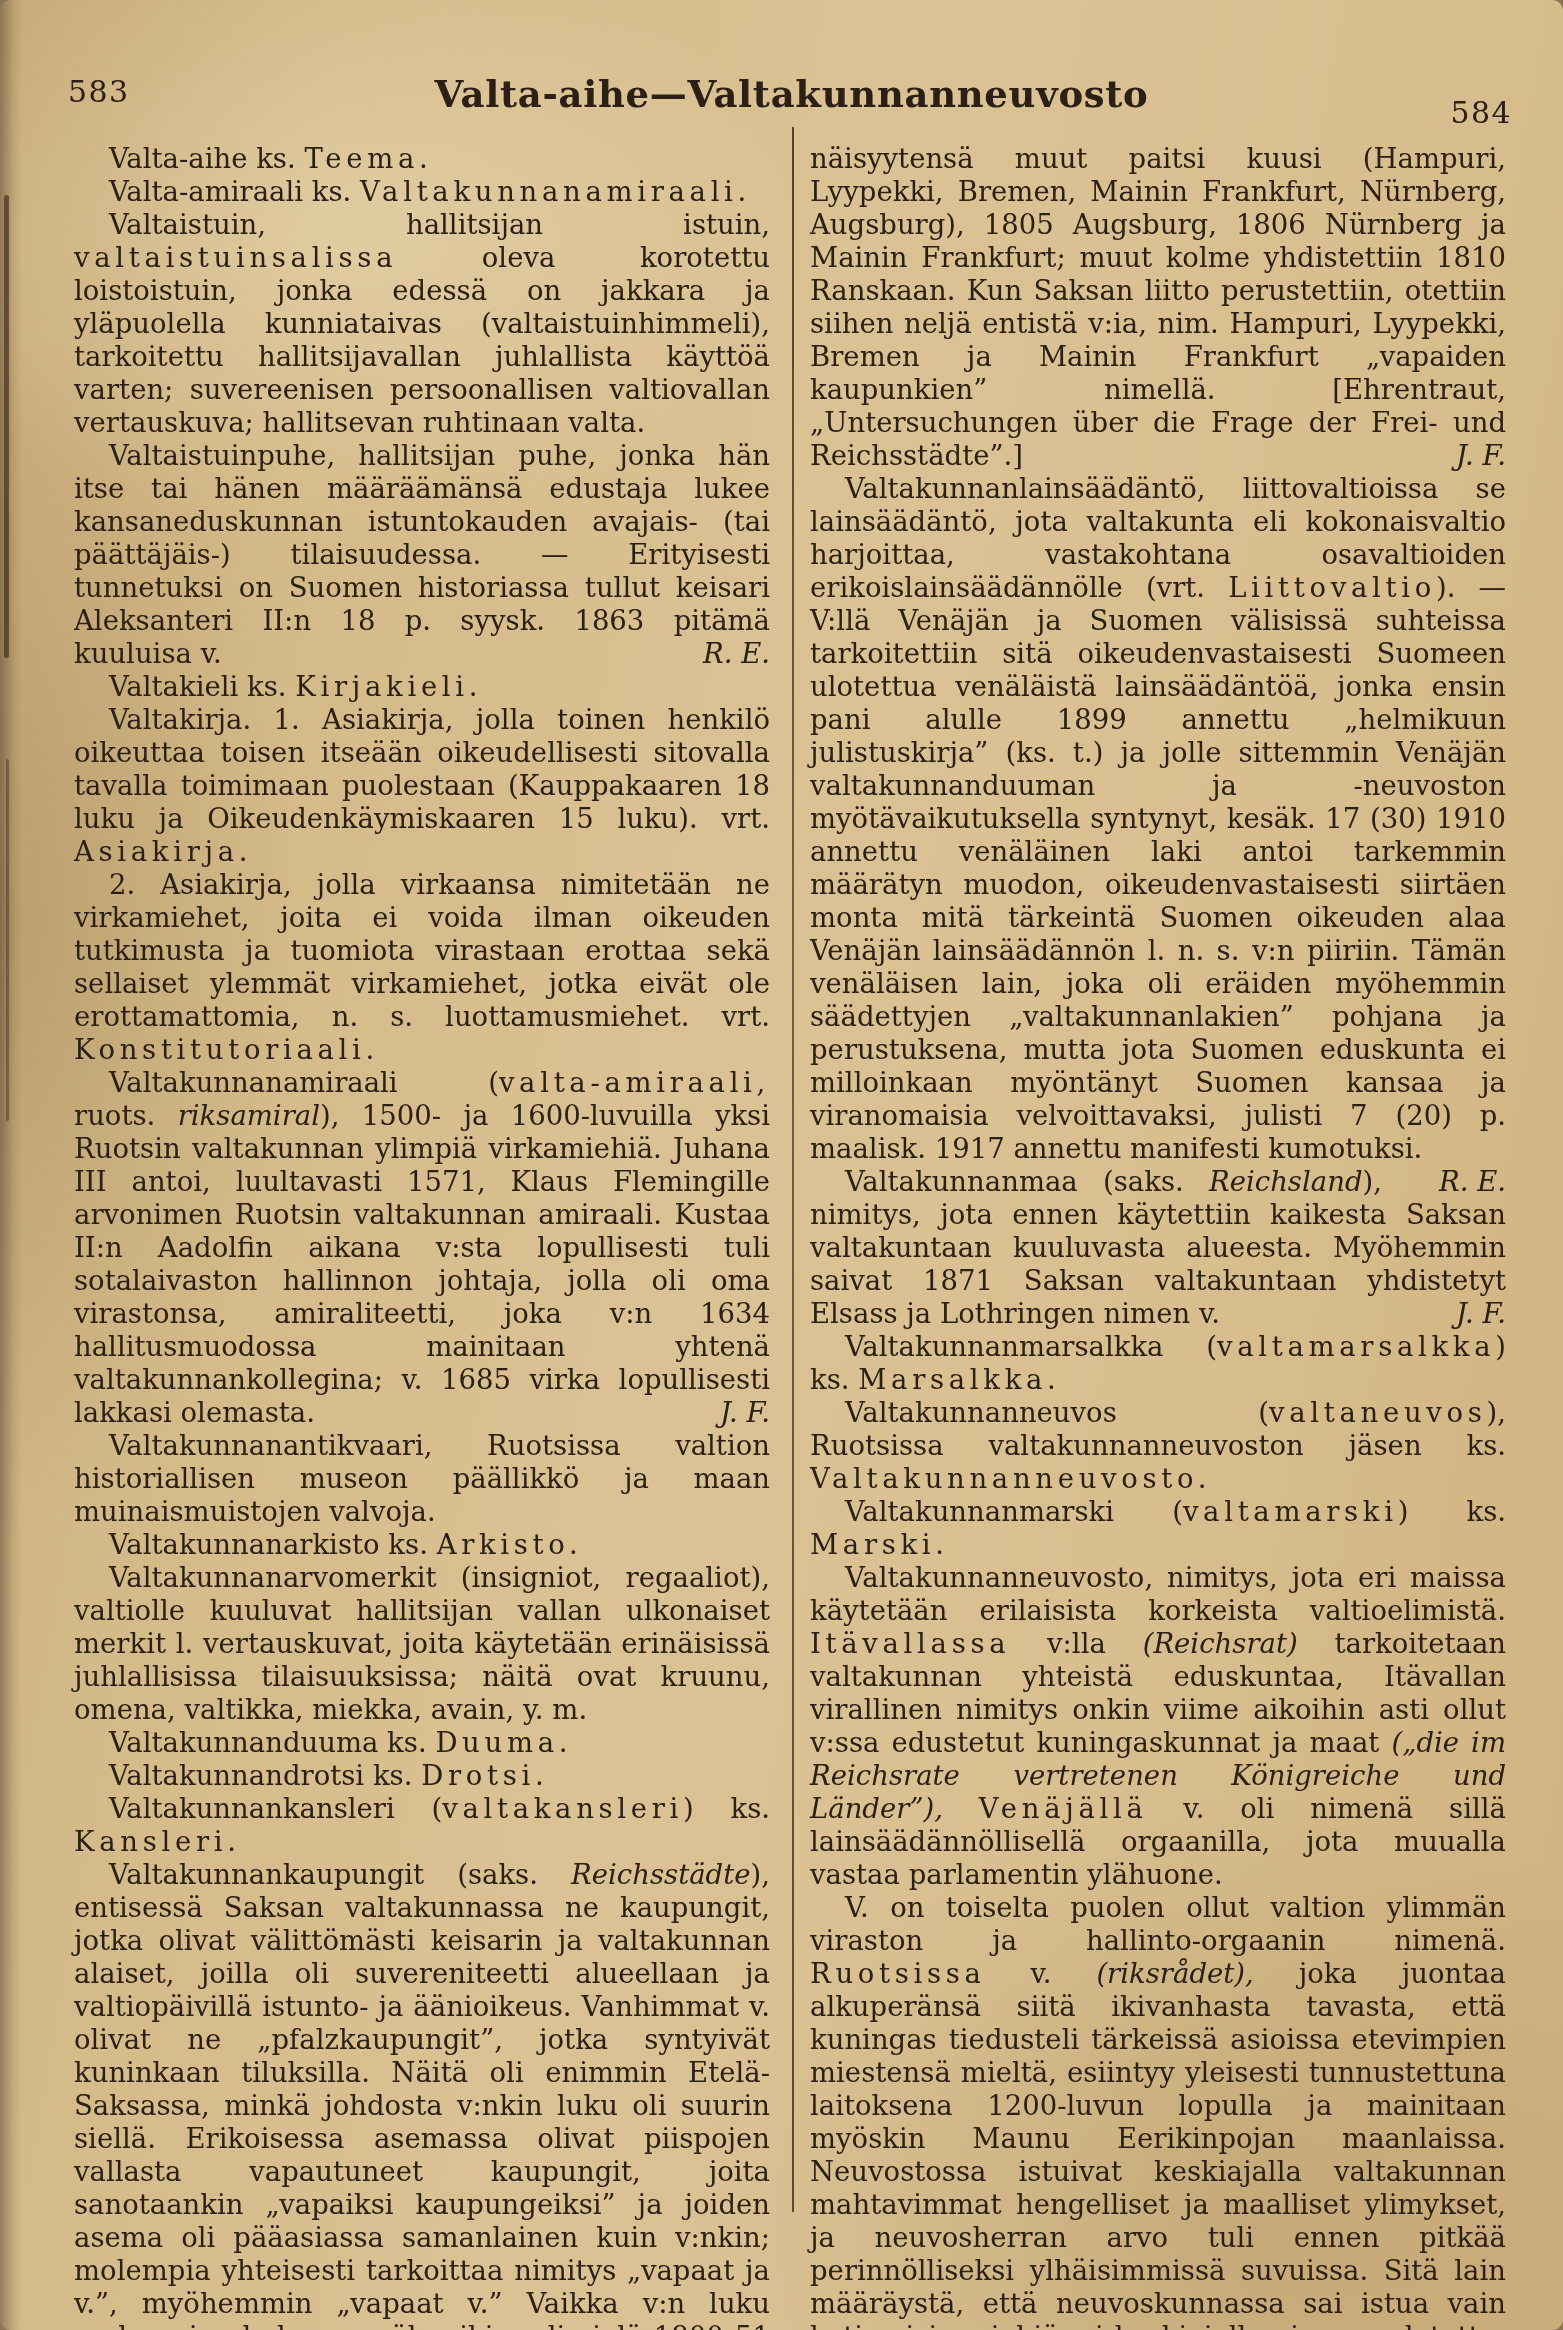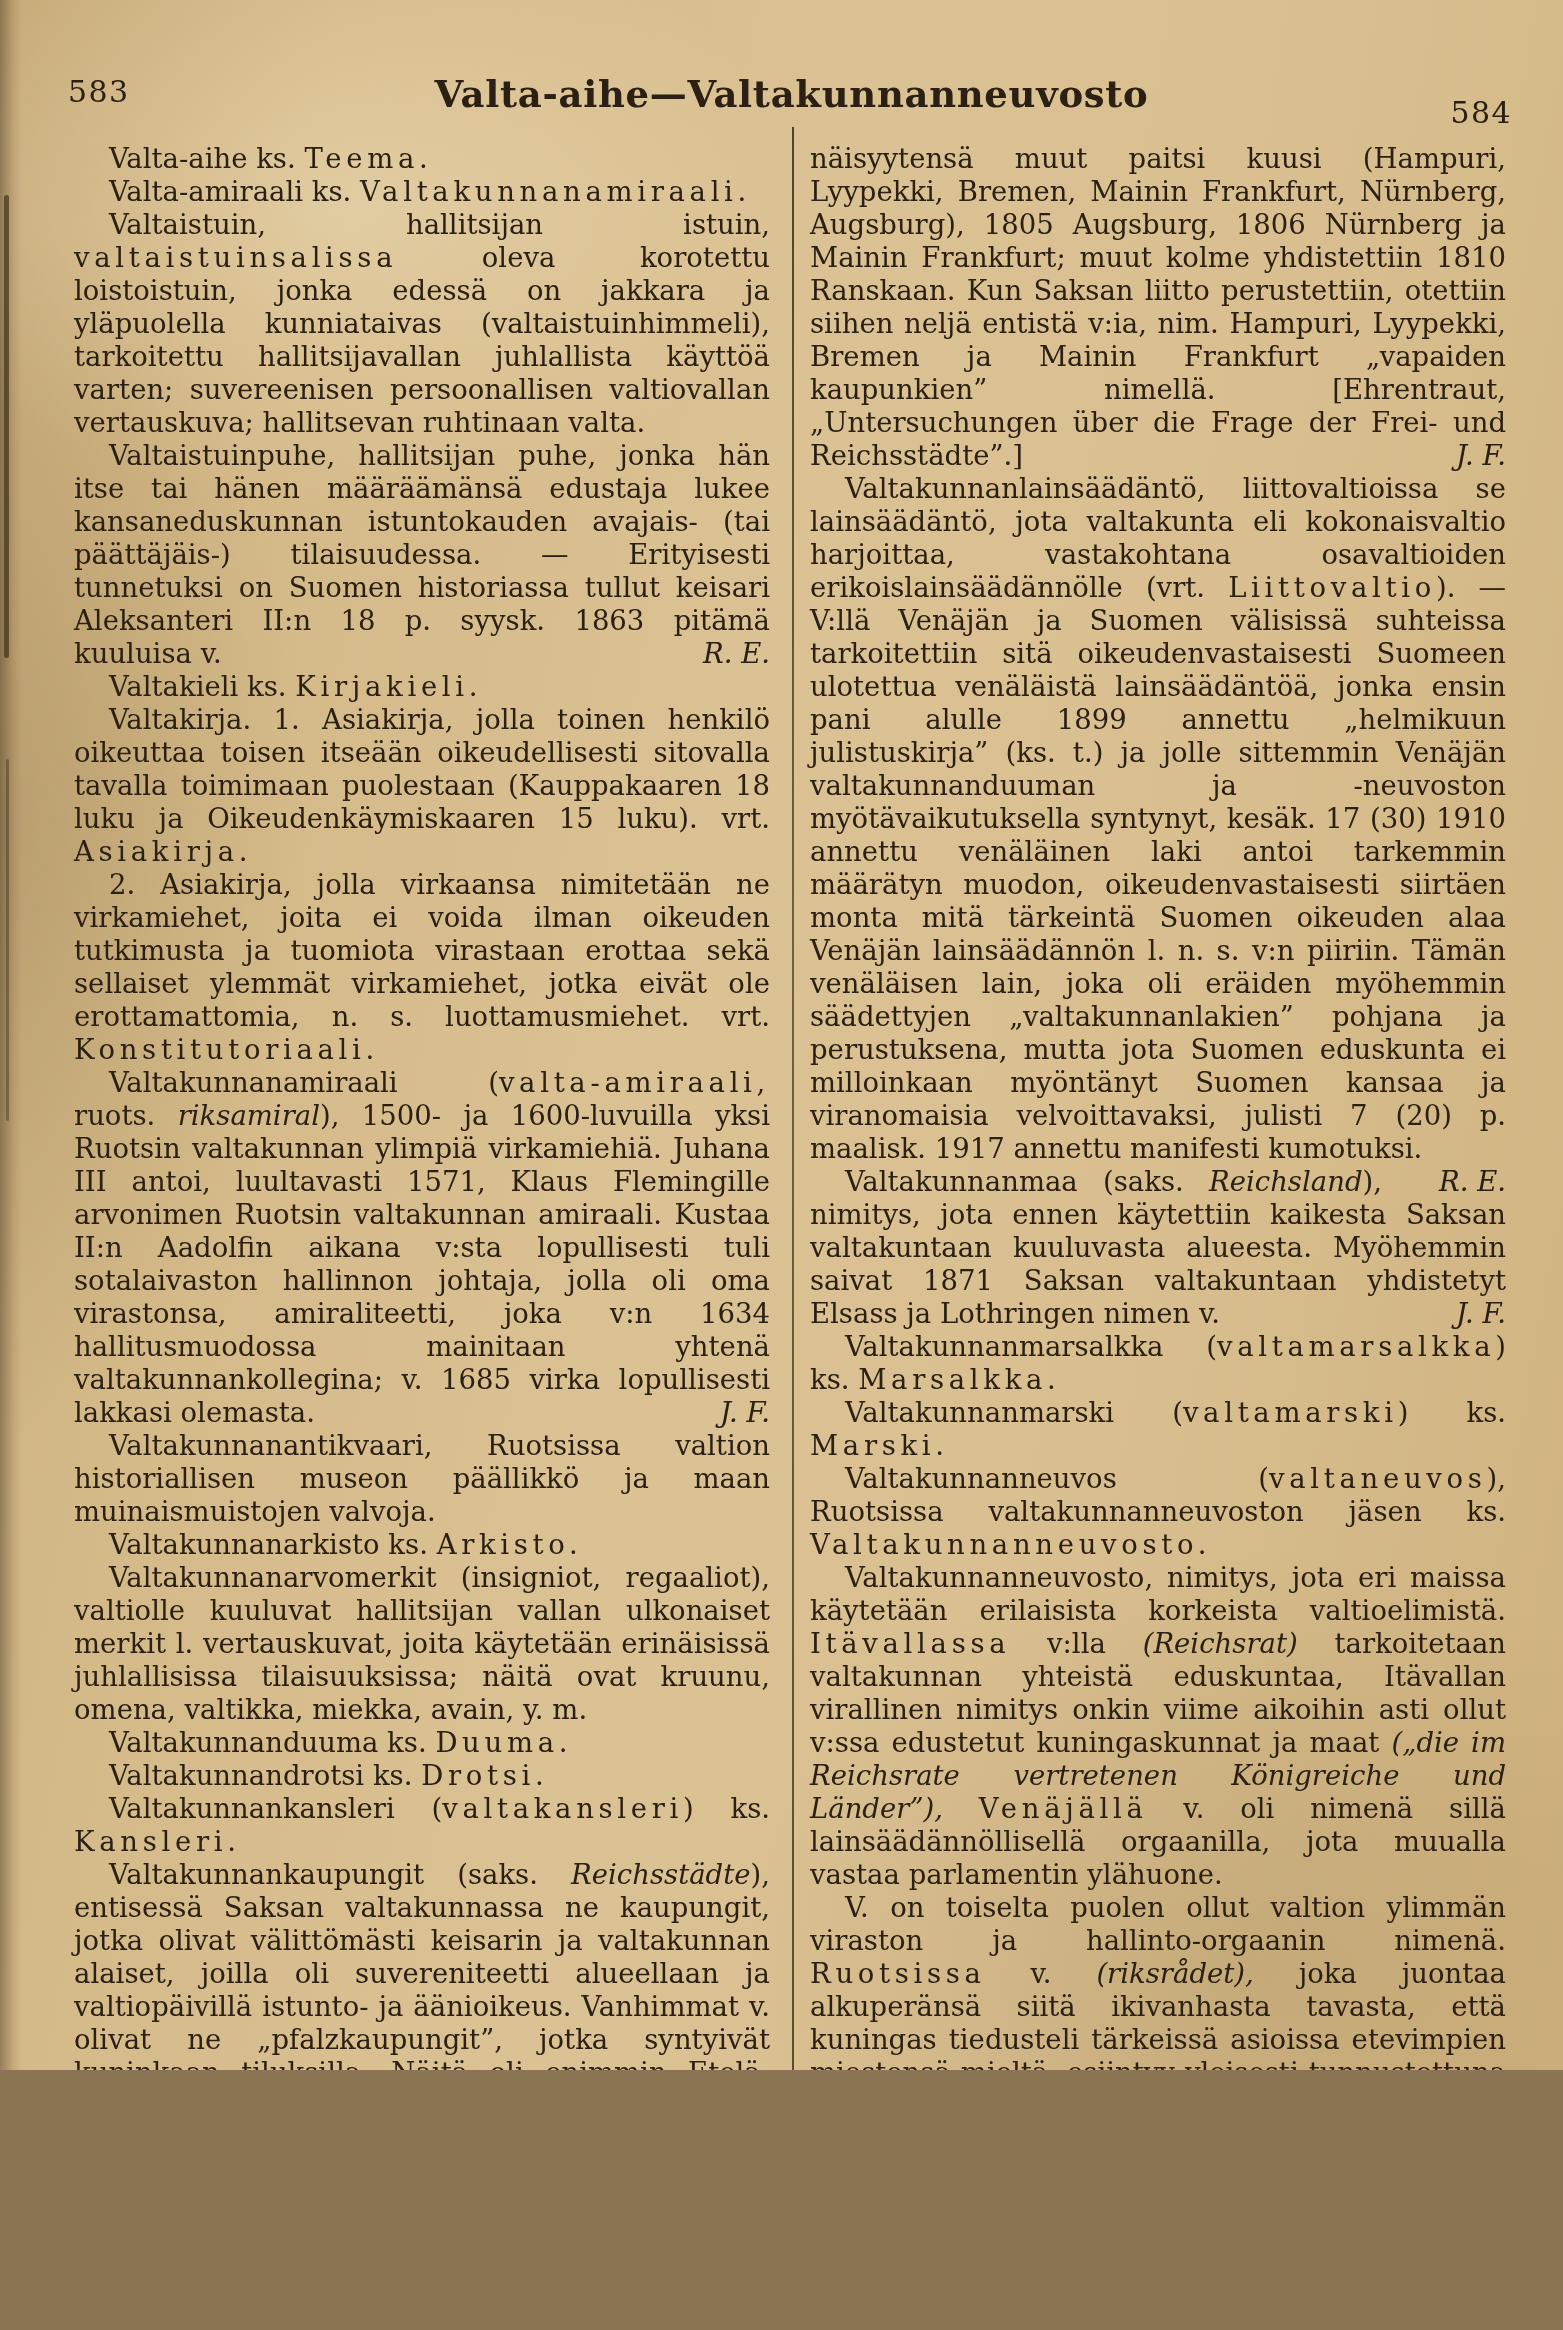--- a/index.html
+++ b/index.html
@@ -1,26 +1,27 @@
 <!DOCTYPE html>
 <html style="font-size:11.6px"><head>
 <meta charset="utf-8">
 <style>
   html,body{margin:0;padding:0;background:#8a7454;}
   .page{
     position:relative;
-    width:1563px;height:2070px;
+    width:1563px;height:2330px;
     overflow:hidden;
     font-family:"DejaVu Serif", serif;
     color:var(--ink,#2b2013);
     background:
       radial-gradient(ellipse 651px 434px at 22% 10%, rgba(255,246,218,0.30), transparent 70%),
       radial-gradient(ellipse 795px 651px at 80% 95%, rgba(116,86,38,0.16), transparent 65%),
       radial-gradient(ellipse 506px 1012px at 0% 40%, rgba(95,70,30,0.18), transparent 60%),
       linear-gradient(100deg,#c8ab79 0%,#d4b988 18%,#dbc294 45%,#d9bf90 70%,#cfb27f 100%);
+    border-radius: 11px;
   }
   .gutter-shadow{position:absolute;left:0;top:0;width:22px;height:100%;
     background:linear-gradient(90deg, rgba(44,30,12,0.38), rgba(44,30,12,0.10) 60%, transparent);}
   .edge-mark{position:absolute;left:4.3px;top:195px;width:5px;height:463px;background:rgba(40,26,10,0.55);border-radius:2.9px;}
   .edge-mark2{position:absolute;left:5.8px;top:759px;width:3.6px;height:362px;background:rgba(40,26,10,0.35);border-radius:2.9px;}
 
   .pagenum{position:absolute;font-size:30px;letter-spacing:1.4px;}
   .pagenum-left{top:74px;left:68px;}
   .pagenum-right{top:95px;right:51px;}
   .header-title{
@@ -74,19 +75,19 @@
       <p class="para indent"><span class="seg-bold">Valtakunnanduuma</span><span class="seg-normal"> ks. </span><span class="seg-spaced">Duuma.</span></p>
       <p class="para indent"><span class="seg-bold">Valtakunnandrotsi</span><span class="seg-normal"> ks. </span><span class="seg-spaced">Drotsi.</span></p>
       <p class="para indent"><span class="seg-bold">Valtakunnankansleri</span><span class="seg-normal"> (</span><span class="seg-spaced">valtakansleri</span><span class="seg-normal">) ks. </span><span class="seg-spaced">Kansleri.</span></p>
       <p class="para indent"><span class="seg-bold">Valtakunnankaupungit</span><span class="seg-normal"> (saks. </span><span class="seg-italic">Reichsstädte</span><span class="seg-normal">), entisessä Saksan valtakunnassa ne kaupungit, jotka olivat välittömästi keisarin ja valtakunnan alaiset, joilla oli suvereniteetti alueellaan ja valtiopäivillä istunto- ja äänioikeus. Vanhimmat v. olivat ne „pfalzkaupungit”, jotka syntyivät kuninkaan tiluksilla. Näitä oli enimmin Etelä-Saksassa, minkä johdosta v:nkin luku oli suurin siellä. Erikoisessa asemassa olivat piispojen vallasta vapautuneet kaupungit, joita sanotaankin „vapaiksi kaupungeiksi” ja joiden asema oli pääasiassa samanlainen kuin v:nkin; molempia yhteisesti tarkoittaa nimitys „vapaat ja v.”, myöhemmin „vapaat v.” Vaikka v:n luku uuden ajan kuluessa vähenikin, oli vielä 1800 51 v:a. V. 1803 menettivät kuitenkin itse-</span></p>
     </div>
   <div class="col col-right">
       <p class="para"><span class="seg-normal">näisyytensä muut paitsi kuusi (Hampuri, Lyypekki, Bremen, Mainin Frankfurt, Nürnberg, Augsburg), 1805 Augsburg, 1806 Nürnberg ja Mainin Frankfurt; muut kolme yhdistettiin 1810 Ranskaan. Kun Saksan liitto perustettiin, otettiin siihen neljä entistä v:ia, nim. Hampuri, Lyypekki, Bremen ja Mainin Frankfurt „vapaiden kaupunkien” nimellä. [Ehrentraut, „Untersuchungen über die Frage der Frei- und Reichsstädte”.]</span><span class="sig">J. F.</span></p>
       <p class="para indent"><span class="seg-bold">Valtakunnanlainsäädäntö,</span><span class="seg-normal"> liittovaltioissa se lainsäädäntö, jota valtakunta eli kokonaisvaltio harjoittaa, vastakohtana osavaltioiden erikoislainsäädännölle (vrt. </span><span class="seg-spaced">Liittovaltio</span><span class="seg-normal">). — V:llä Venäjän ja Suomen välisissä suhteissa tarkoitettiin sitä oikeudenvastaisesti Suomeen ulotettua venäläistä lainsäädäntöä, jonka ensin pani alulle 1899 annettu „helmikuun julistuskirja” (ks. t.) ja jolle sittemmin Venäjän valtakunnanduuman ja -neuvoston myötävaikutuksella syntynyt, kesäk. 17 (30) 1910 annettu venäläinen laki antoi tarkemmin määrätyn muodon, oikeudenvastaisesti siirtäen monta mitä tärkeintä Suomen oikeuden alaa Venäjän lainsäädännön l. n. s. v:n piiriin. Tämän venäläisen lain, joka oli eräiden myöhemmin säädettyjen „valtakunnanlakien” pohjana ja perustuksena, mutta jota Suomen eduskunta ei milloinkaan myöntänyt Suomen kansaa ja viranomaisia velvoittavaksi, julisti 7 (20) p. maalisk. 1917 annettu manifesti kumotuksi.</span><span class="sig">R. E.</span></p>
       <p class="para indent"><span class="seg-bold">Valtakunnanmaa</span><span class="seg-normal"> (saks. </span><span class="seg-italic">Reichsland</span><span class="seg-normal">), nimitys, jota ennen käytettiin kaikesta Saksan valtakuntaan kuuluvasta alueesta. Myöhemmin saivat 1871 Saksan valtakuntaan yhdistetyt Elsass ja Lothringen nimen v.</span><span class="sig">J. F.</span></p>
       <p class="para indent"><span class="seg-bold">Valtakunnanmarsalkka</span><span class="seg-normal"> (</span><span class="seg-spaced">valtamarsalkka</span><span class="seg-normal">) ks. </span><span class="seg-spaced">Marsalkka.</span></p>
+      <p class="para indent"><span class="seg-bold">Valtakunnanneuvos</span><span class="seg-normal"> (</span><span class="seg-spaced">valtaneuvos</span><span class="seg-normal">), Ruotsissa valtakunnanneuvoston jäsen ks. </span><span class="seg-spaced">Valtakunnanneuvosto.</span></p>
       <p class="para indent"><span class="seg-bold">Valtakunnanmarski</span><span class="seg-normal"> (</span><span class="seg-spaced">valtamarski</span><span class="seg-normal">) ks. </span><span class="seg-spaced">Marski.</span></p>
-      <p class="para indent"><span class="seg-bold">Valtakunnanneuvos</span><span class="seg-normal"> (</span><span class="seg-spaced">valtaneuvos</span><span class="seg-normal">), Ruotsissa valtakunnanneuvoston jäsen ks. </span><span class="seg-spaced">Valtakunnanneuvosto.</span></p>
       <p class="para indent"><span class="seg-bold">Valtakunnanneuvosto,</span><span class="seg-normal"> nimitys, jota eri maissa käytetään erilaisista korkeista valtioelimistä. </span><span class="seg-spaced">Itävallassa</span><span class="seg-normal"> v:lla </span><span class="seg-italic">(Reichsrat)</span><span class="seg-normal"> tarkoitetaan valtakunnan yhteistä eduskuntaa, Itävallan virallinen nimitys onkin viime aikoihin asti ollut v:ssa edustetut kuningaskunnat ja maat </span><span class="seg-italic">(„die im Reichsrate vertretenen Königreiche und Länder”),</span><span class="seg-normal"> </span><span class="seg-spaced">Venäjällä</span><span class="seg-normal"> v. oli nimenä sillä lainsäädännöllisellä orgaanilla, jota muualla vastaa parlamentin ylähuone.</span></p>
       <p class="para indent"><span class="seg-normal">V. on toiselta puolen ollut valtion ylimmän viraston ja hallinto-orgaanin nimenä. </span><span class="seg-spaced">Ruotsissa</span><span class="seg-normal"> v. </span><span class="seg-italic">(riksrådet),</span><span class="seg-normal"> joka juontaa alkuperänsä siitä ikivanhasta tavasta, että kuningas tiedusteli tärkeissä asioissa etevimpien miestensä mieltä, esiintyy yleisesti tunnustettuna laitoksena 1200-luvun lopulla ja mainitaan myöskin Maunu Eerikinpojan maanlaissa. Neuvostossa istuivat keskiajalla valtakunnan mahtavimmat hengelliset ja maalliset ylimykset, ja neuvosherran arvo tuli ennen pitkää perinnölliseksi ylhäisimmissä suvuissa. Sitä lain määräystä, että neuvoskunnassa sai istua vain kotimaisia miehiä, ei keskiajalla aina noudatettu. Neuvosto ei ollut pysyväisesti koolla, vaan kokoontui erityisestä kutsusta. Neuvoston valta kasvoi aikaa myöten</span></p>
     </div>
 </div>
 
 
 </body></html>

